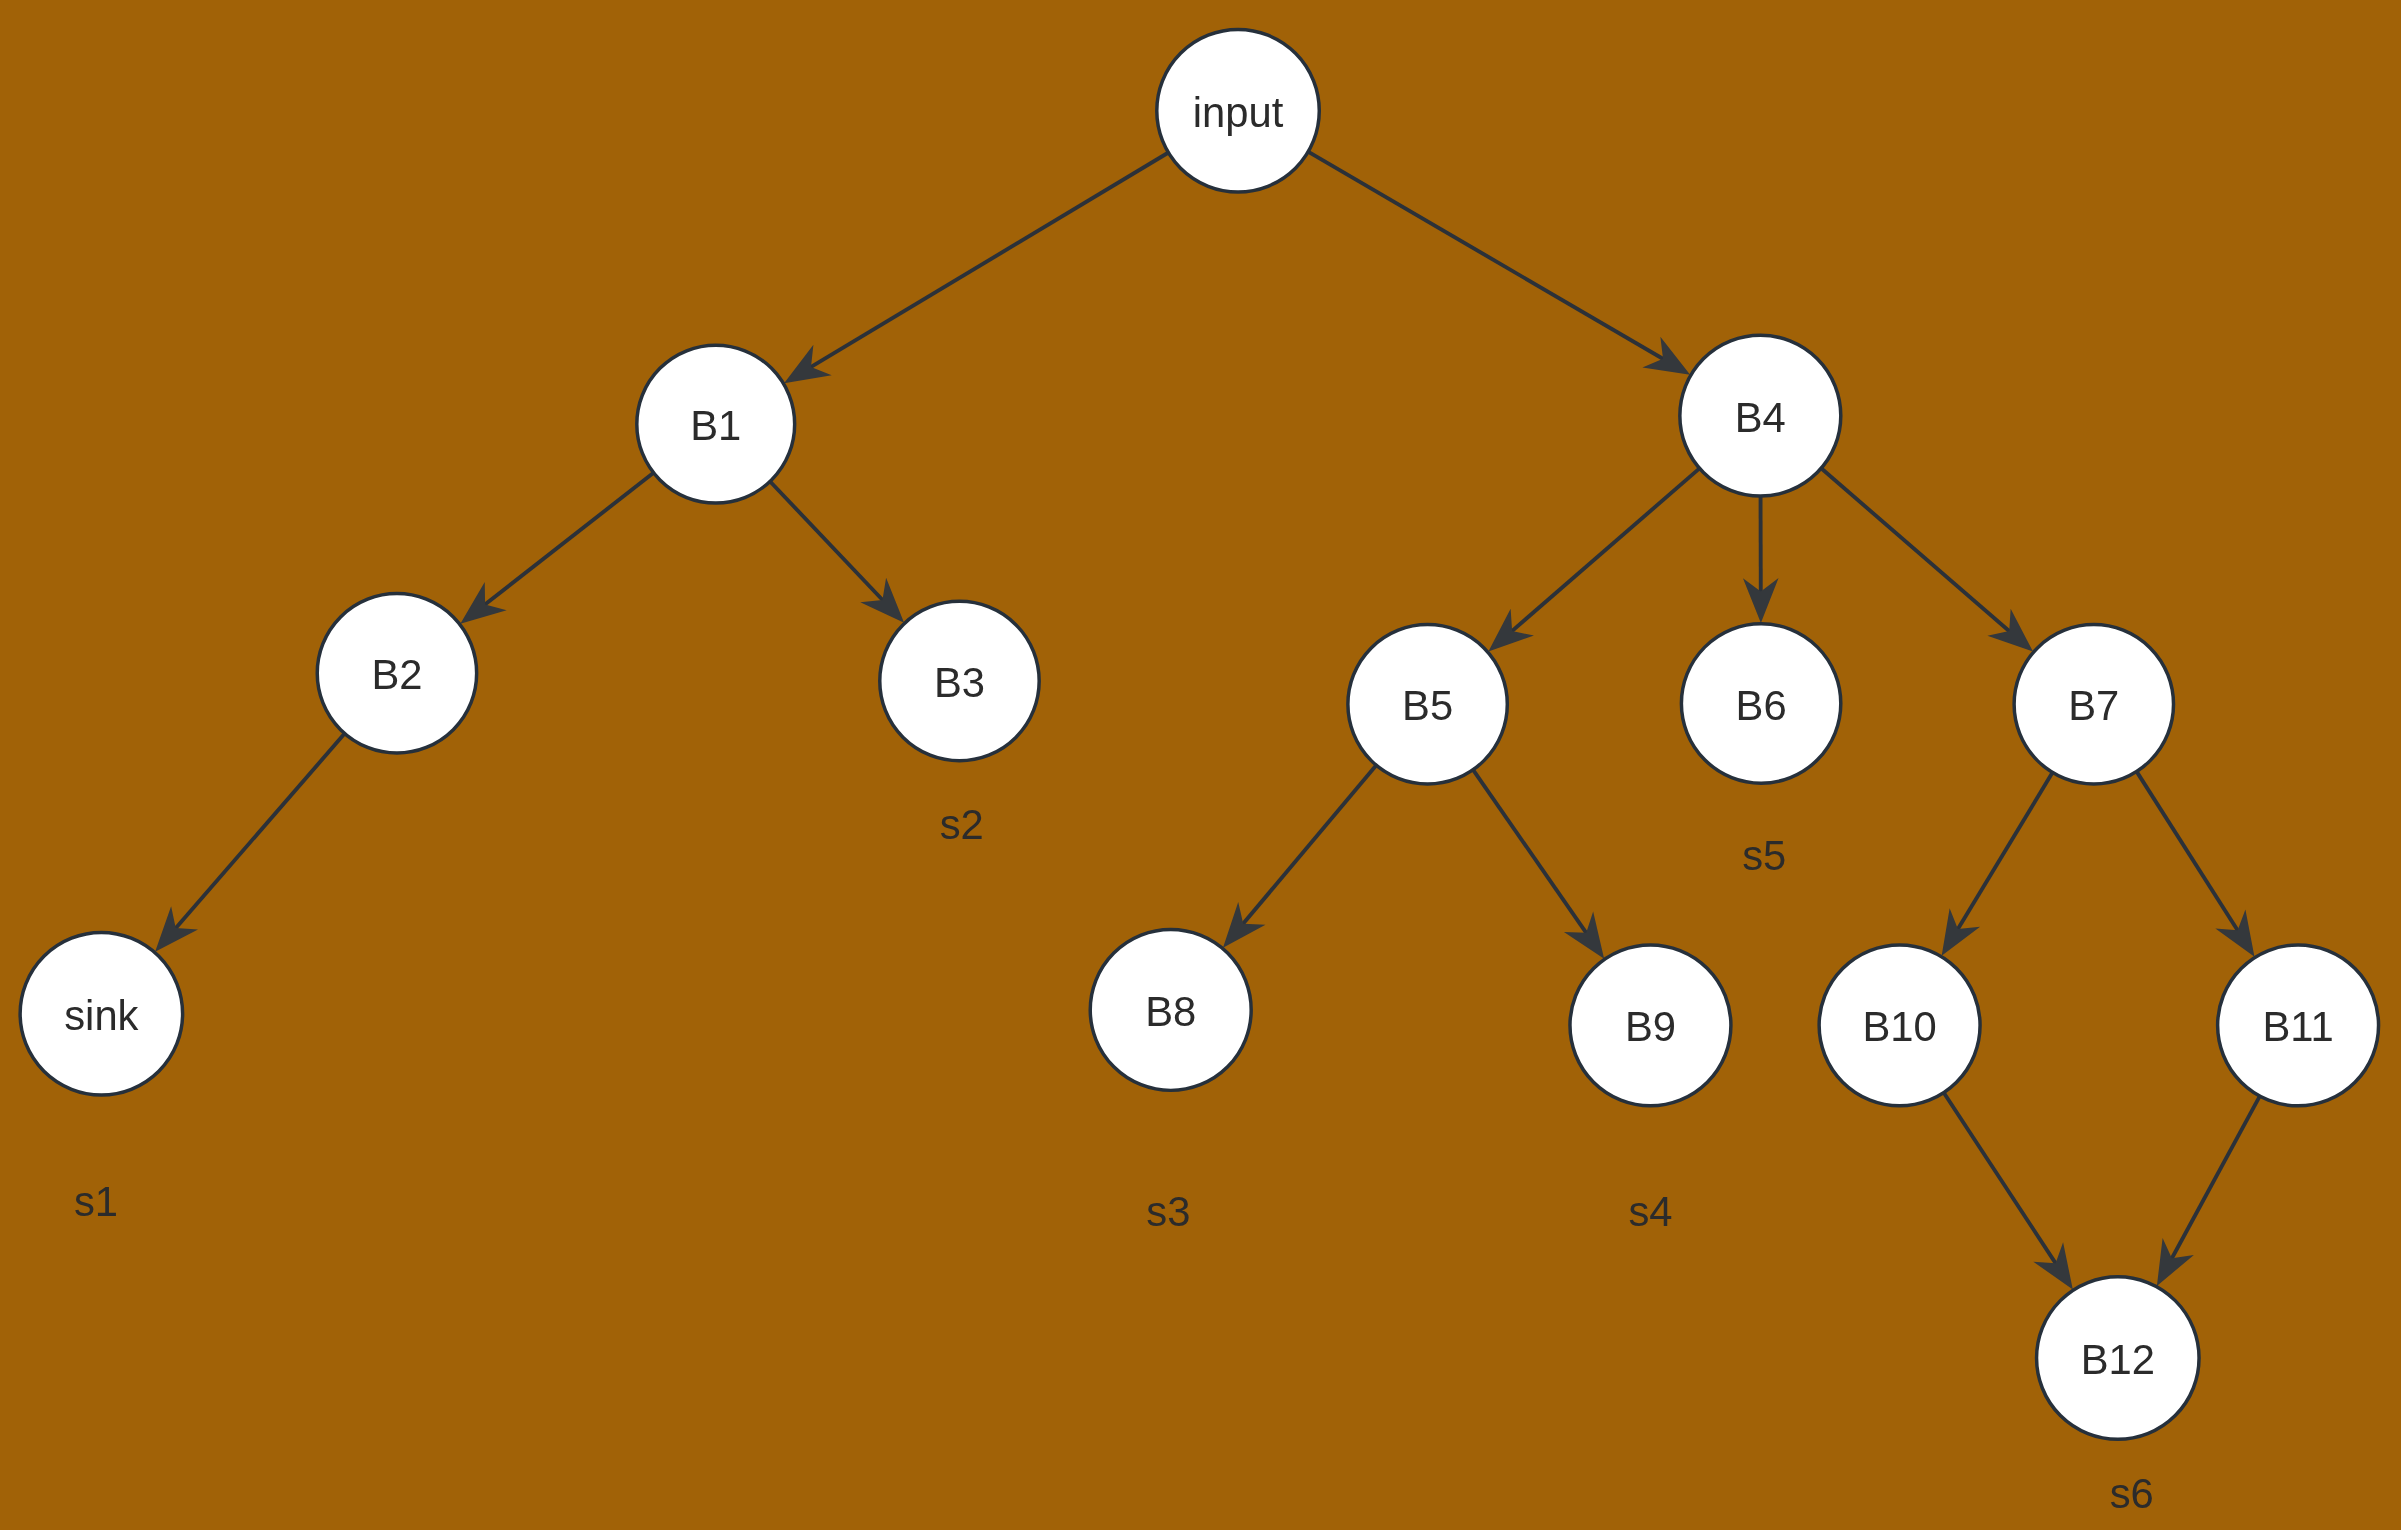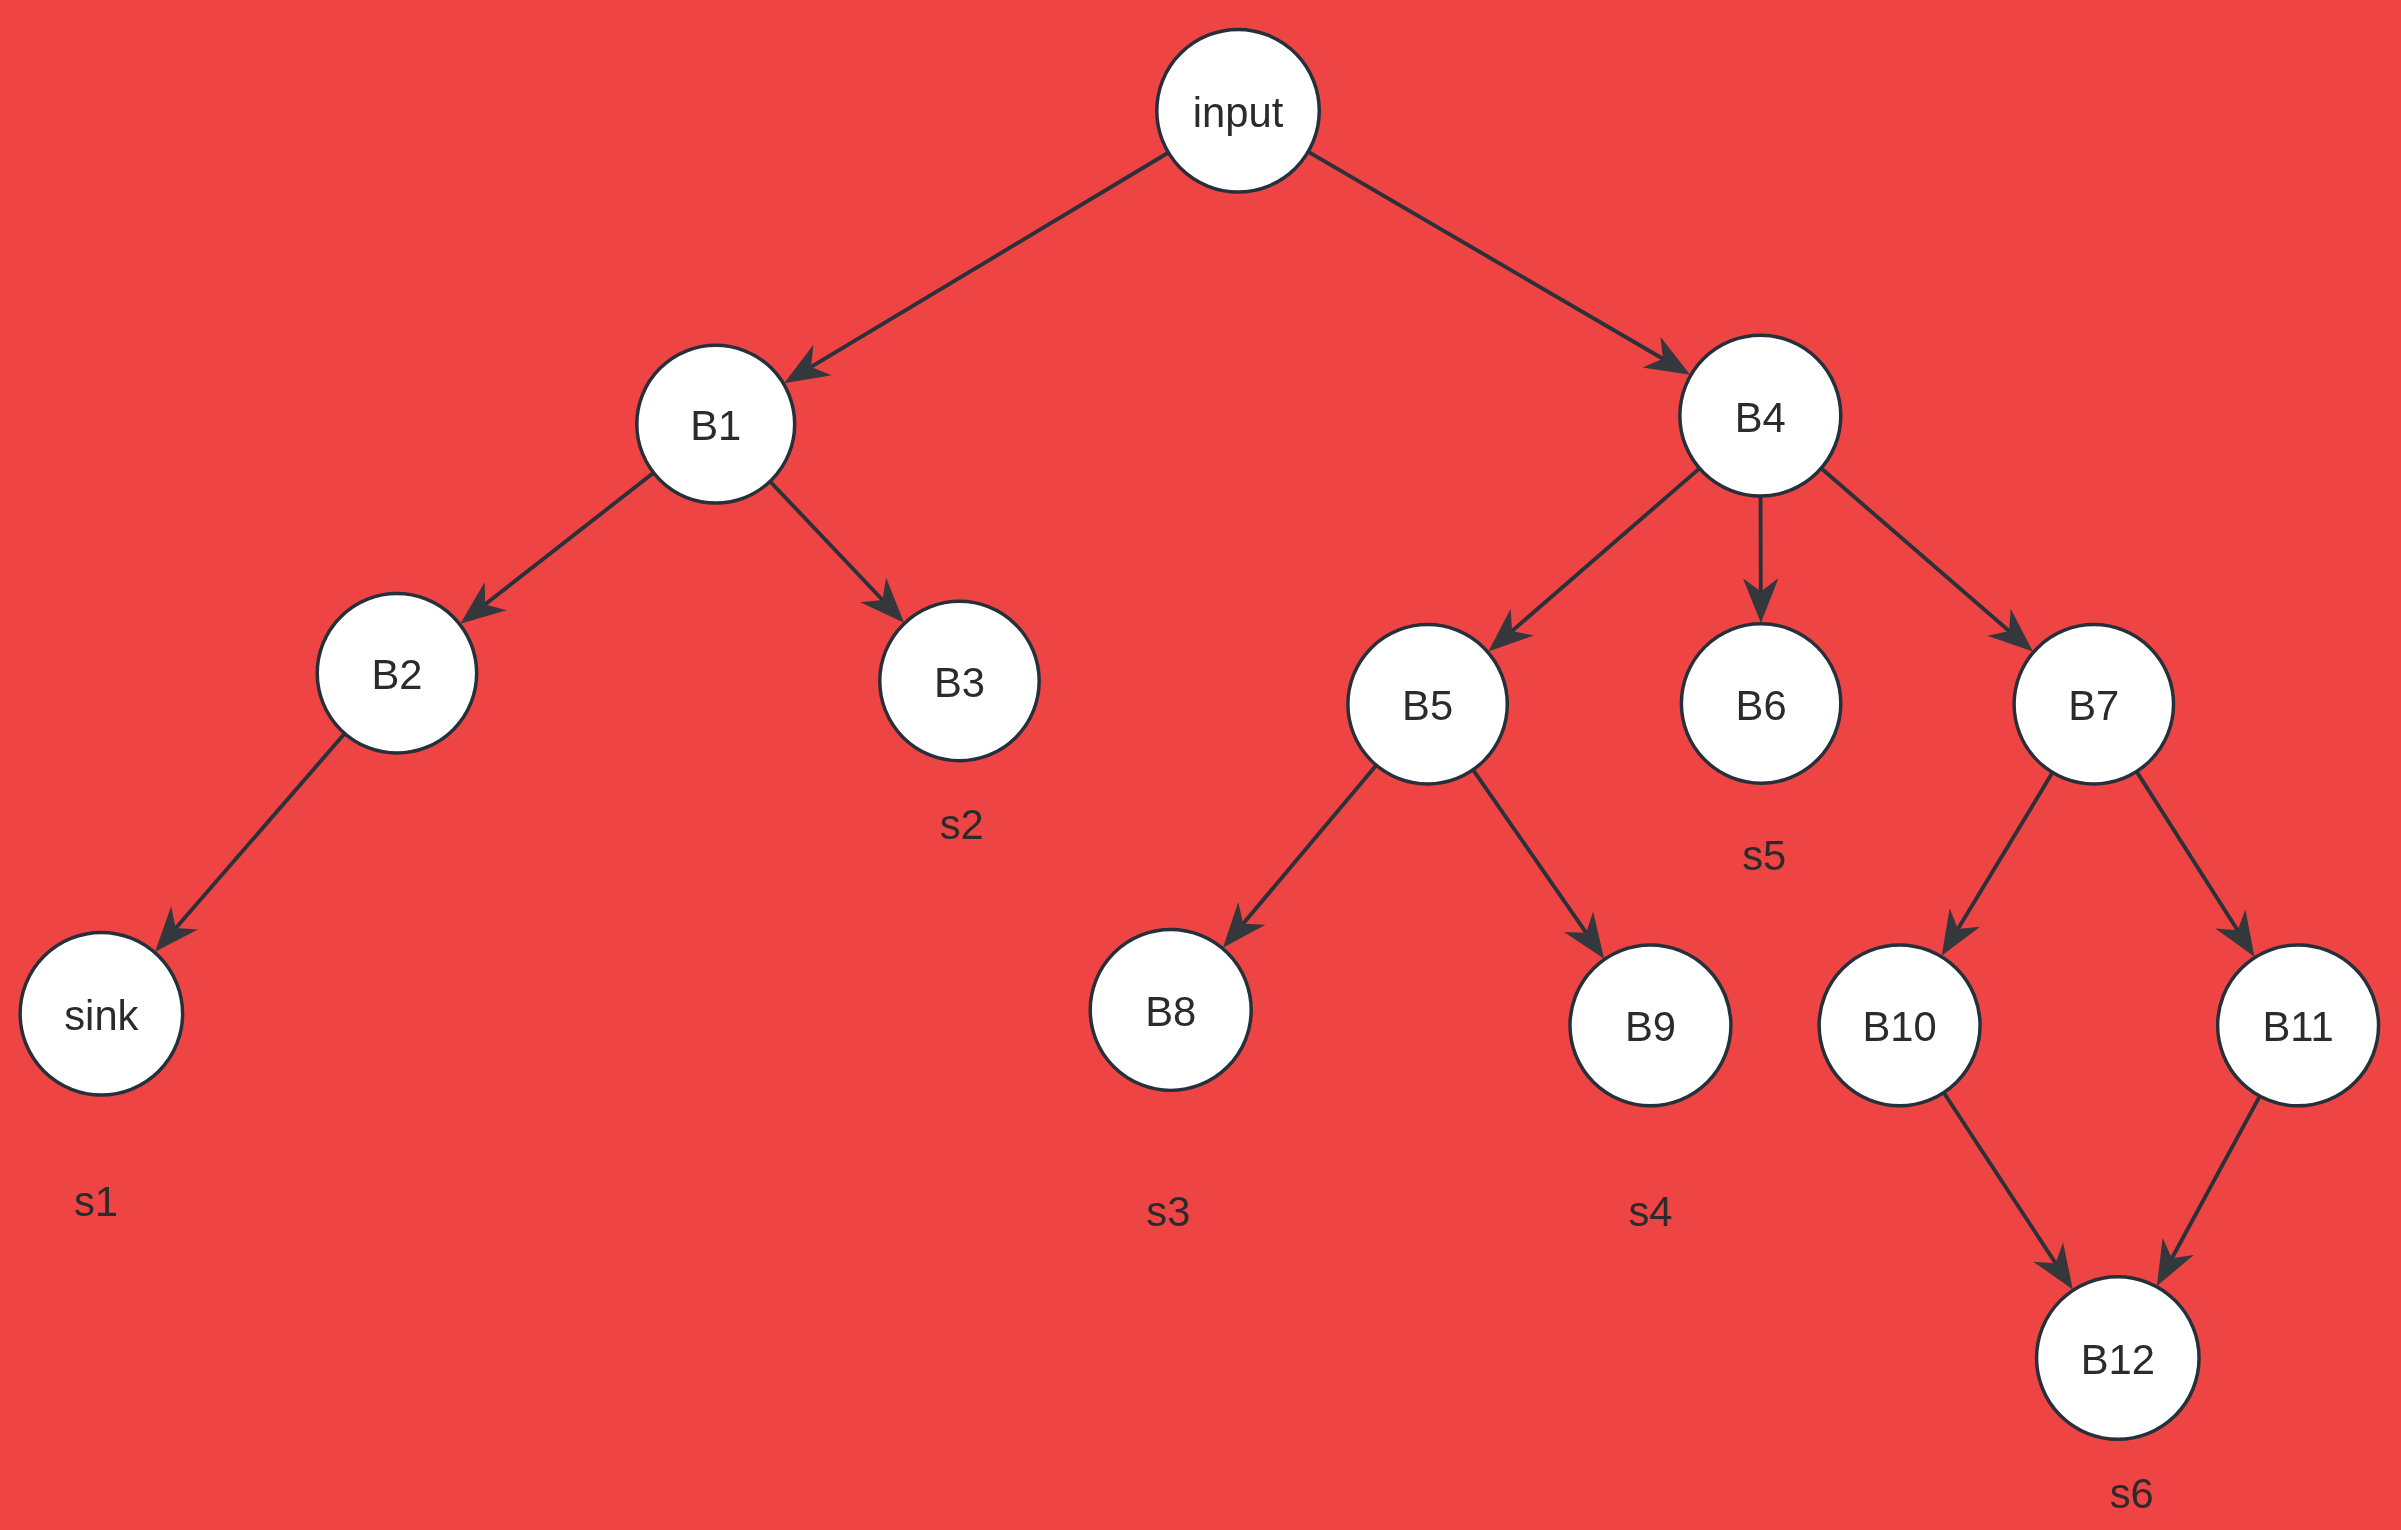--- a/index.html
+++ b/index.html
@@ -10,21 +10,21 @@
   body {
     width: 2401px;
     height: 1530px;
     font-family: "Liberation Sans", sans-serif;
     overflow: hidden;
   }
   #graph-root {
     position: relative;
     width: 2401px;
     height: 1530px;
-    background: #ef4444;
+    background: #a16207;
   }
   svg#graph-canvas {
     position: absolute;
     top: 0;
     left: 0;
     width: 2401px;
     height: 1530px;
     display: block;
   }
   .node-circle {

